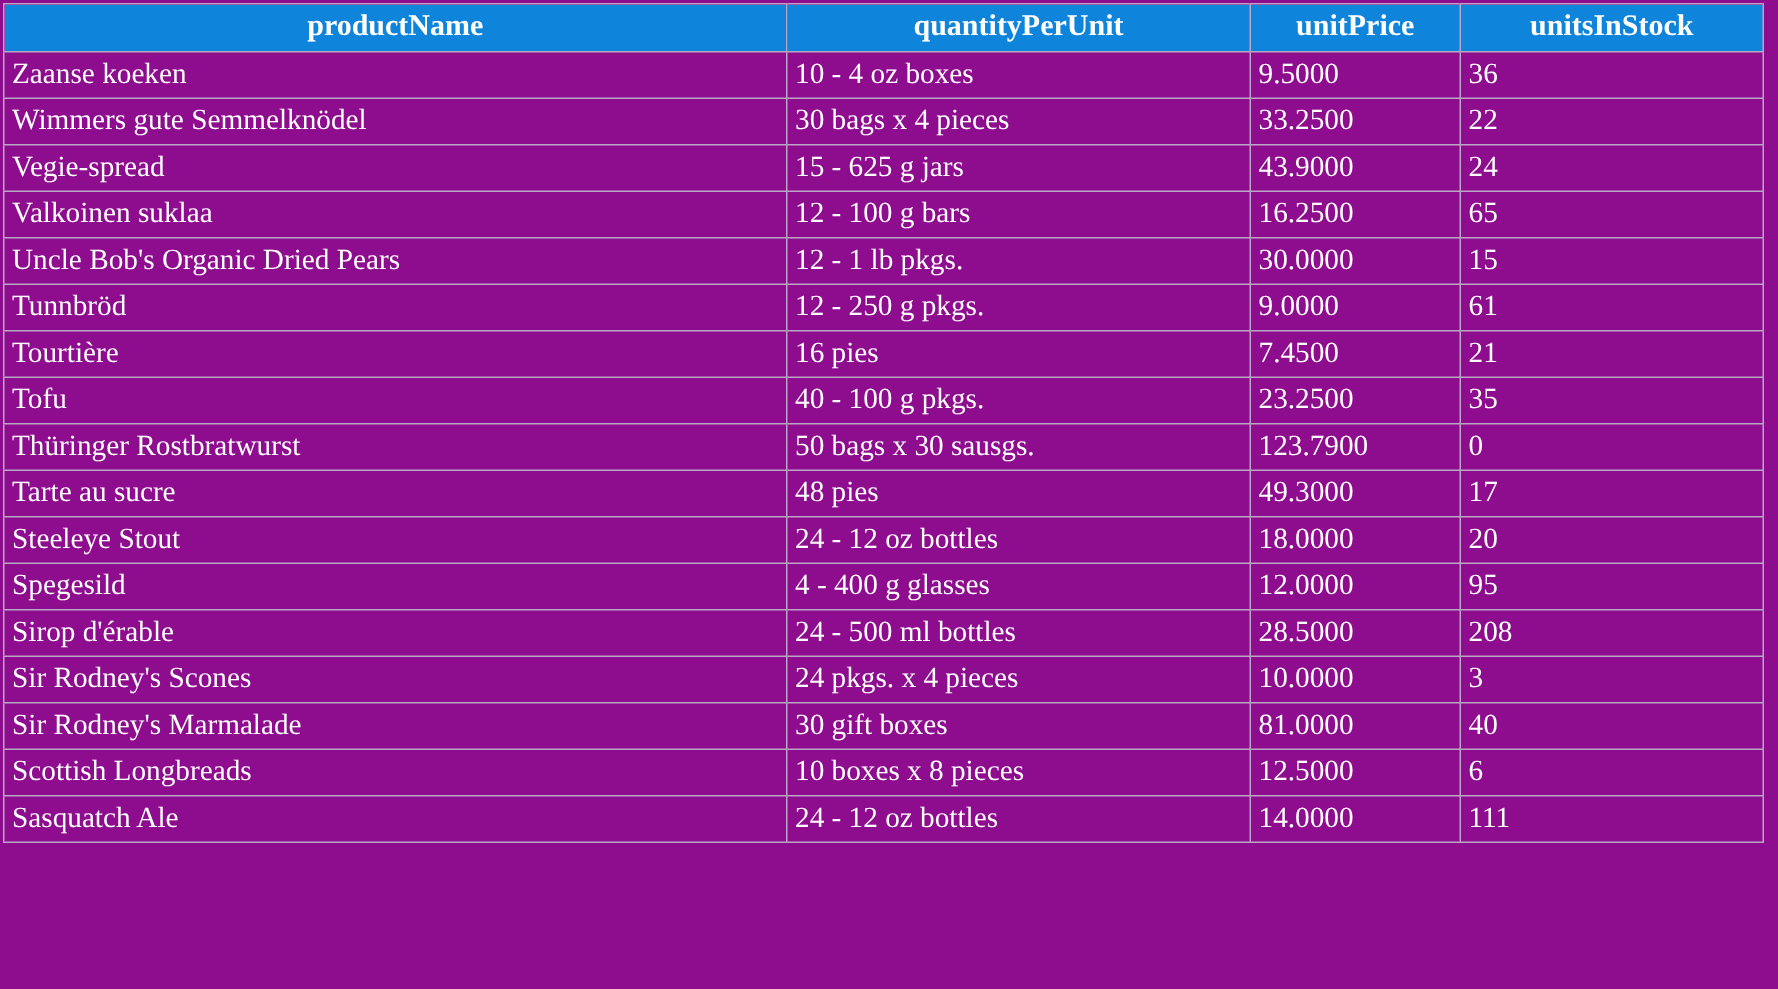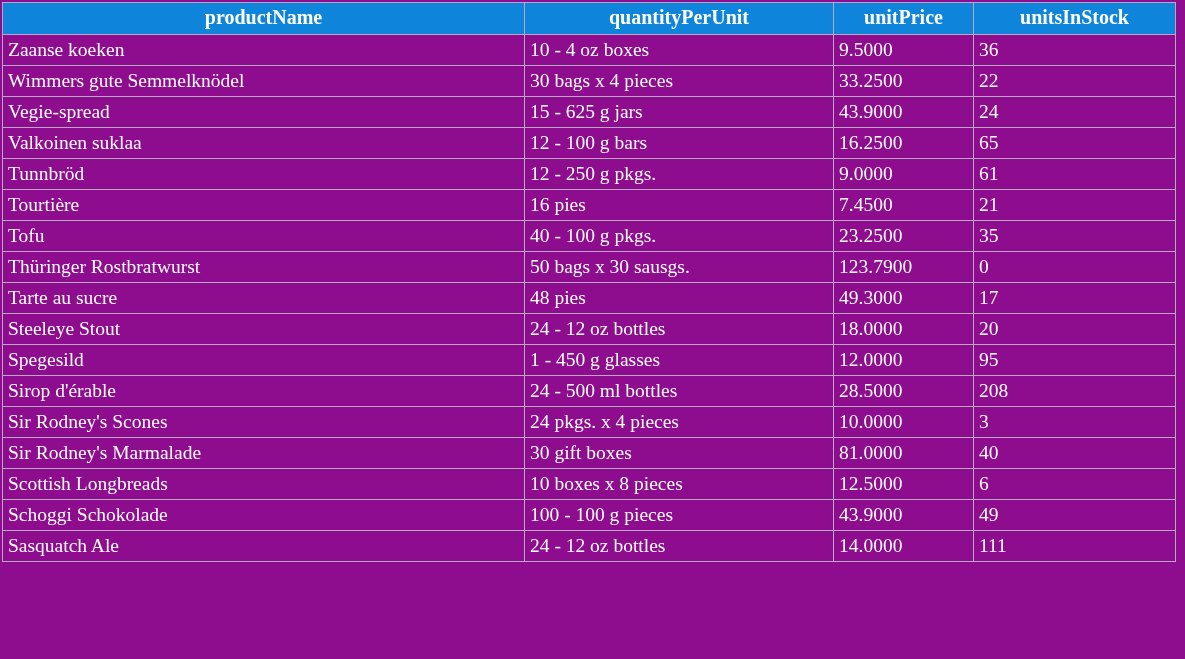--- a/index.html
+++ b/index.html
@@ -102,20 +102,26 @@
           <td>43.9000</td>
           <td>24</td>
         </tr>
         <tr>
           <td>Valkoinen suklaa</td>
           <td>12 - 100 g bars</td>
           <td>16.2500</td>
           <td>65</td>
         </tr>
         <tr>
+          <td>Uncle Bob's Organic Dried Pears</td>
+          <td>12 - 1 lb pkgs.</td>
+          <td>30.0000</td>
+          <td>15</td>
+        </tr>
+        <tr>
           <td>Tunnbröd</td>
           <td>12 - 250 g pkgs.</td>
           <td>9.0000</td>
           <td>61</td>
         </tr>
         <tr>
           <td>Tourtière</td>
           <td>16 pies</td>
           <td>7.4500</td>
           <td>21</td>
@@ -139,21 +145,21 @@
           <td>17</td>
         </tr>
         <tr>
           <td>Steeleye Stout</td>
           <td>24 - 12 oz bottles</td>
           <td>18.0000</td>
           <td>20</td>
         </tr>
         <tr>
           <td>Spegesild</td>
-          <td>1 - 450 g glasses</td>
+          <td>4 - 400 g glasses</td>
           <td>12.0000</td>
           <td>95</td>
         </tr>
         <tr>
           <td>Sirop d'érable</td>
           <td>24 - 500 ml bottles</td>
           <td>28.5000</td>
           <td>208</td>
         </tr>
         <tr>
@@ -168,26 +174,20 @@
           <td>81.0000</td>
           <td>40</td>
         </tr>
         <tr>
           <td>Scottish Longbreads</td>
           <td>10 boxes x 8 pieces</td>
           <td>12.5000</td>
           <td>6</td>
         </tr>
         <tr>
-          <td>Schoggi Schokolade</td>
-          <td>100 - 100 g pieces</td>
-          <td>43.9000</td>
-          <td>49</td>
-        </tr>
-        <tr>
           <td>Sasquatch Ale</td>
           <td>24 - 12 oz bottles</td>
           <td>14.0000</td>
           <td>111</td>
         </tr>
       </tbody>
   </table>
 </div>
 
 </body></html>

